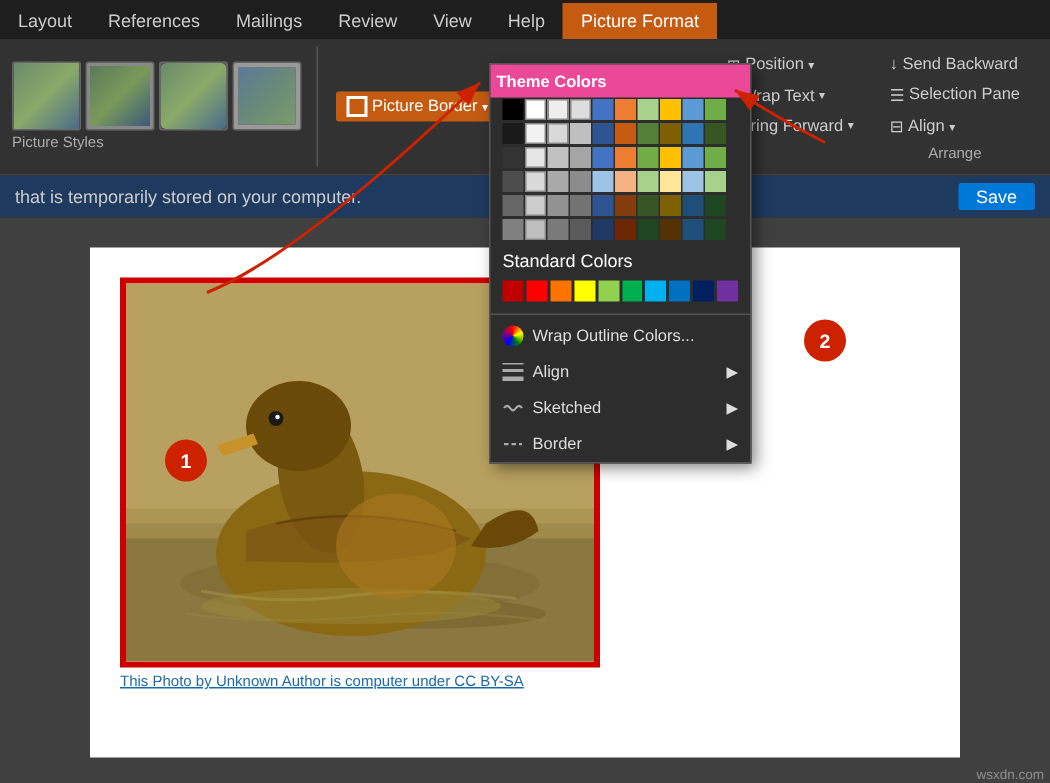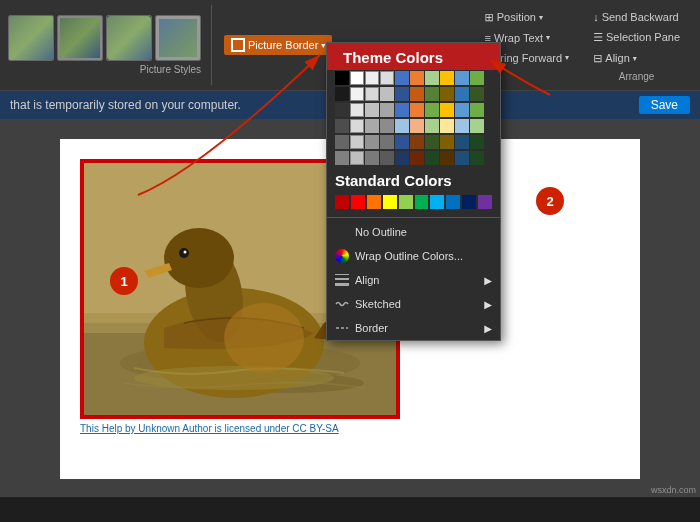--- a/index.html
+++ b/index.html
@@ -46,21 +46,21 @@
       display: flex;
       align-items: center;
       padding: 4px 8px;
       gap: 4px;
       position: relative;
     }
 
     .picture-styles-group {
       display: flex;
       flex-direction: column;
-      align-items: flex-end;
+      align-items: flex-start;
       border-right: 1px solid #555;
       padding-right: 10px;
       height: 80px;
       justify-content: center;
     }
 
     .style-thumbnails {
       display: flex;
       gap: 3px;
     }
@@ -236,30 +236,30 @@
       left: 326px;
       background: #2d2d2d;
       border: 1px solid #555;
       width: 175px;
       z-index: 200;
       box-shadow: 3px 3px 10px rgba(0,0,0,0.5);
     }
 
     .dropdown-header {
       color: #fff;
-      font-size: 15px;
+      font-size: 11px;
       font-weight: bold;
-      padding: 6px 8px 4px 16px;
-      background: #b91c1c;
+      padding: 6px 8px 4px 4px;
+      background: #ec4899;
     }
 
     .std-colors-header {
       color: #fff;
-      font-size: 15px;
-      font-weight: bold;
+      font-size: 12px;
+      font-weight: normal;
       padding: 6px 8px 4px 8px;
     }
 
     .std-color-row {
       display: flex;
       gap: 2px;
       padding: 2px 8px 6px 8px;
     }
 
     .std-color-cell {
@@ -327,20 +327,29 @@
       color: #ddd;
       font-size: 11px;
       cursor: pointer;
       gap: 6px;
     }
   </style>
 </head>
 <body>
 
 <div class="ribbon">
+  <div class="ribbon-tabs">
+    <div class="ribbon-tab">Layout</div>
+    <div class="ribbon-tab">References</div>
+    <div class="ribbon-tab">Mailings</div>
+    <div class="ribbon-tab">Review</div>
+    <div class="ribbon-tab">View</div>
+    <div class="ribbon-tab">Help</div>
+    <div class="ribbon-tab active">Picture Format</div>
+  </div>
 
   <div class="ribbon-content">
 
     <div class="picture-styles-group">
       <div class="style-thumbnails">
         <div class="style-thumb">
             <div class="style-thumb-inner"></div>
           </div>
         <div class="style-thumb">
             <div class="style-thumb-inner"></div>
@@ -438,21 +447,21 @@
         <ellipse cx="150" cy="215" rx="100" ry="12" fill="#9a8838" opacity="0.5"></ellipse>
         <path d="M50,205 Q100,215 150,208 Q200,202 260,210" stroke="#b0a050" stroke-width="2" fill="none" opacity="0.4"></path>
         <path d="M40,220 Q90,228 160,222 Q220,216 280,225" stroke="#9a8840" stroke-width="1.5" fill="none" opacity="0.4"></path>
 
         <ellipse cx="180" cy="175" rx="40" ry="35" fill="#aa7820" opacity="0.6"></ellipse>
 
         <path d="M240,160 Q270,140 275,165 Q255,180 230,175 Z" fill="#6a4808"></path>
       </svg>
     </div>
     <div class="image-caption">
-      <a href="#">This Help by Unknown Author is licensed under CC BY-SA</a>
+      <a href="#">This Photo by Unknown Author is computer under CC BY-SA</a>
     </div>
   </div>
 
   <div class="annotation-circle annotation-1">1</div>
 
   <div class="annotation-circle annotation-2">2</div>
 
   <div class="wsxdn-badge">wsxdn.com</div>
 </div>
 
@@ -541,24 +550,20 @@
     <div class="std-color-cell" style="background:#92d050"></div>
     <div class="std-color-cell" style="background:#00b050"></div>
     <div class="std-color-cell" style="background:#00b0f0"></div>
     <div class="std-color-cell" style="background:#0070c0"></div>
     <div class="std-color-cell" style="background:#002060"></div>
     <div class="std-color-cell" style="background:#7030a0"></div>
   </div>
 
   <div class="menu-divider"></div>
 
-  <div class="no-outline-item">
-    <span style="width:14px;height:14px;display:inline-block;"></span>
-    <span>No Outline</span>
-  </div>
 
   <div class="menu-item">
     <span style="width:14px;height:14px;display:inline-block;background:conic-gradient(red,yellow,green,blue,purple,red);border-radius:50%;"></span>
     <span>Wrap Outline Colors...</span>
   </div>
 
   <div class="menu-item">
     <span style="width:14px;height:14px;display:flex;flex-direction:column;justify-content:space-around;">
       <span style="display:block;height:1px;background:#aaa;width:100%"></span>
       <span style="display:block;height:2px;background:#aaa;width:100%"></span>

